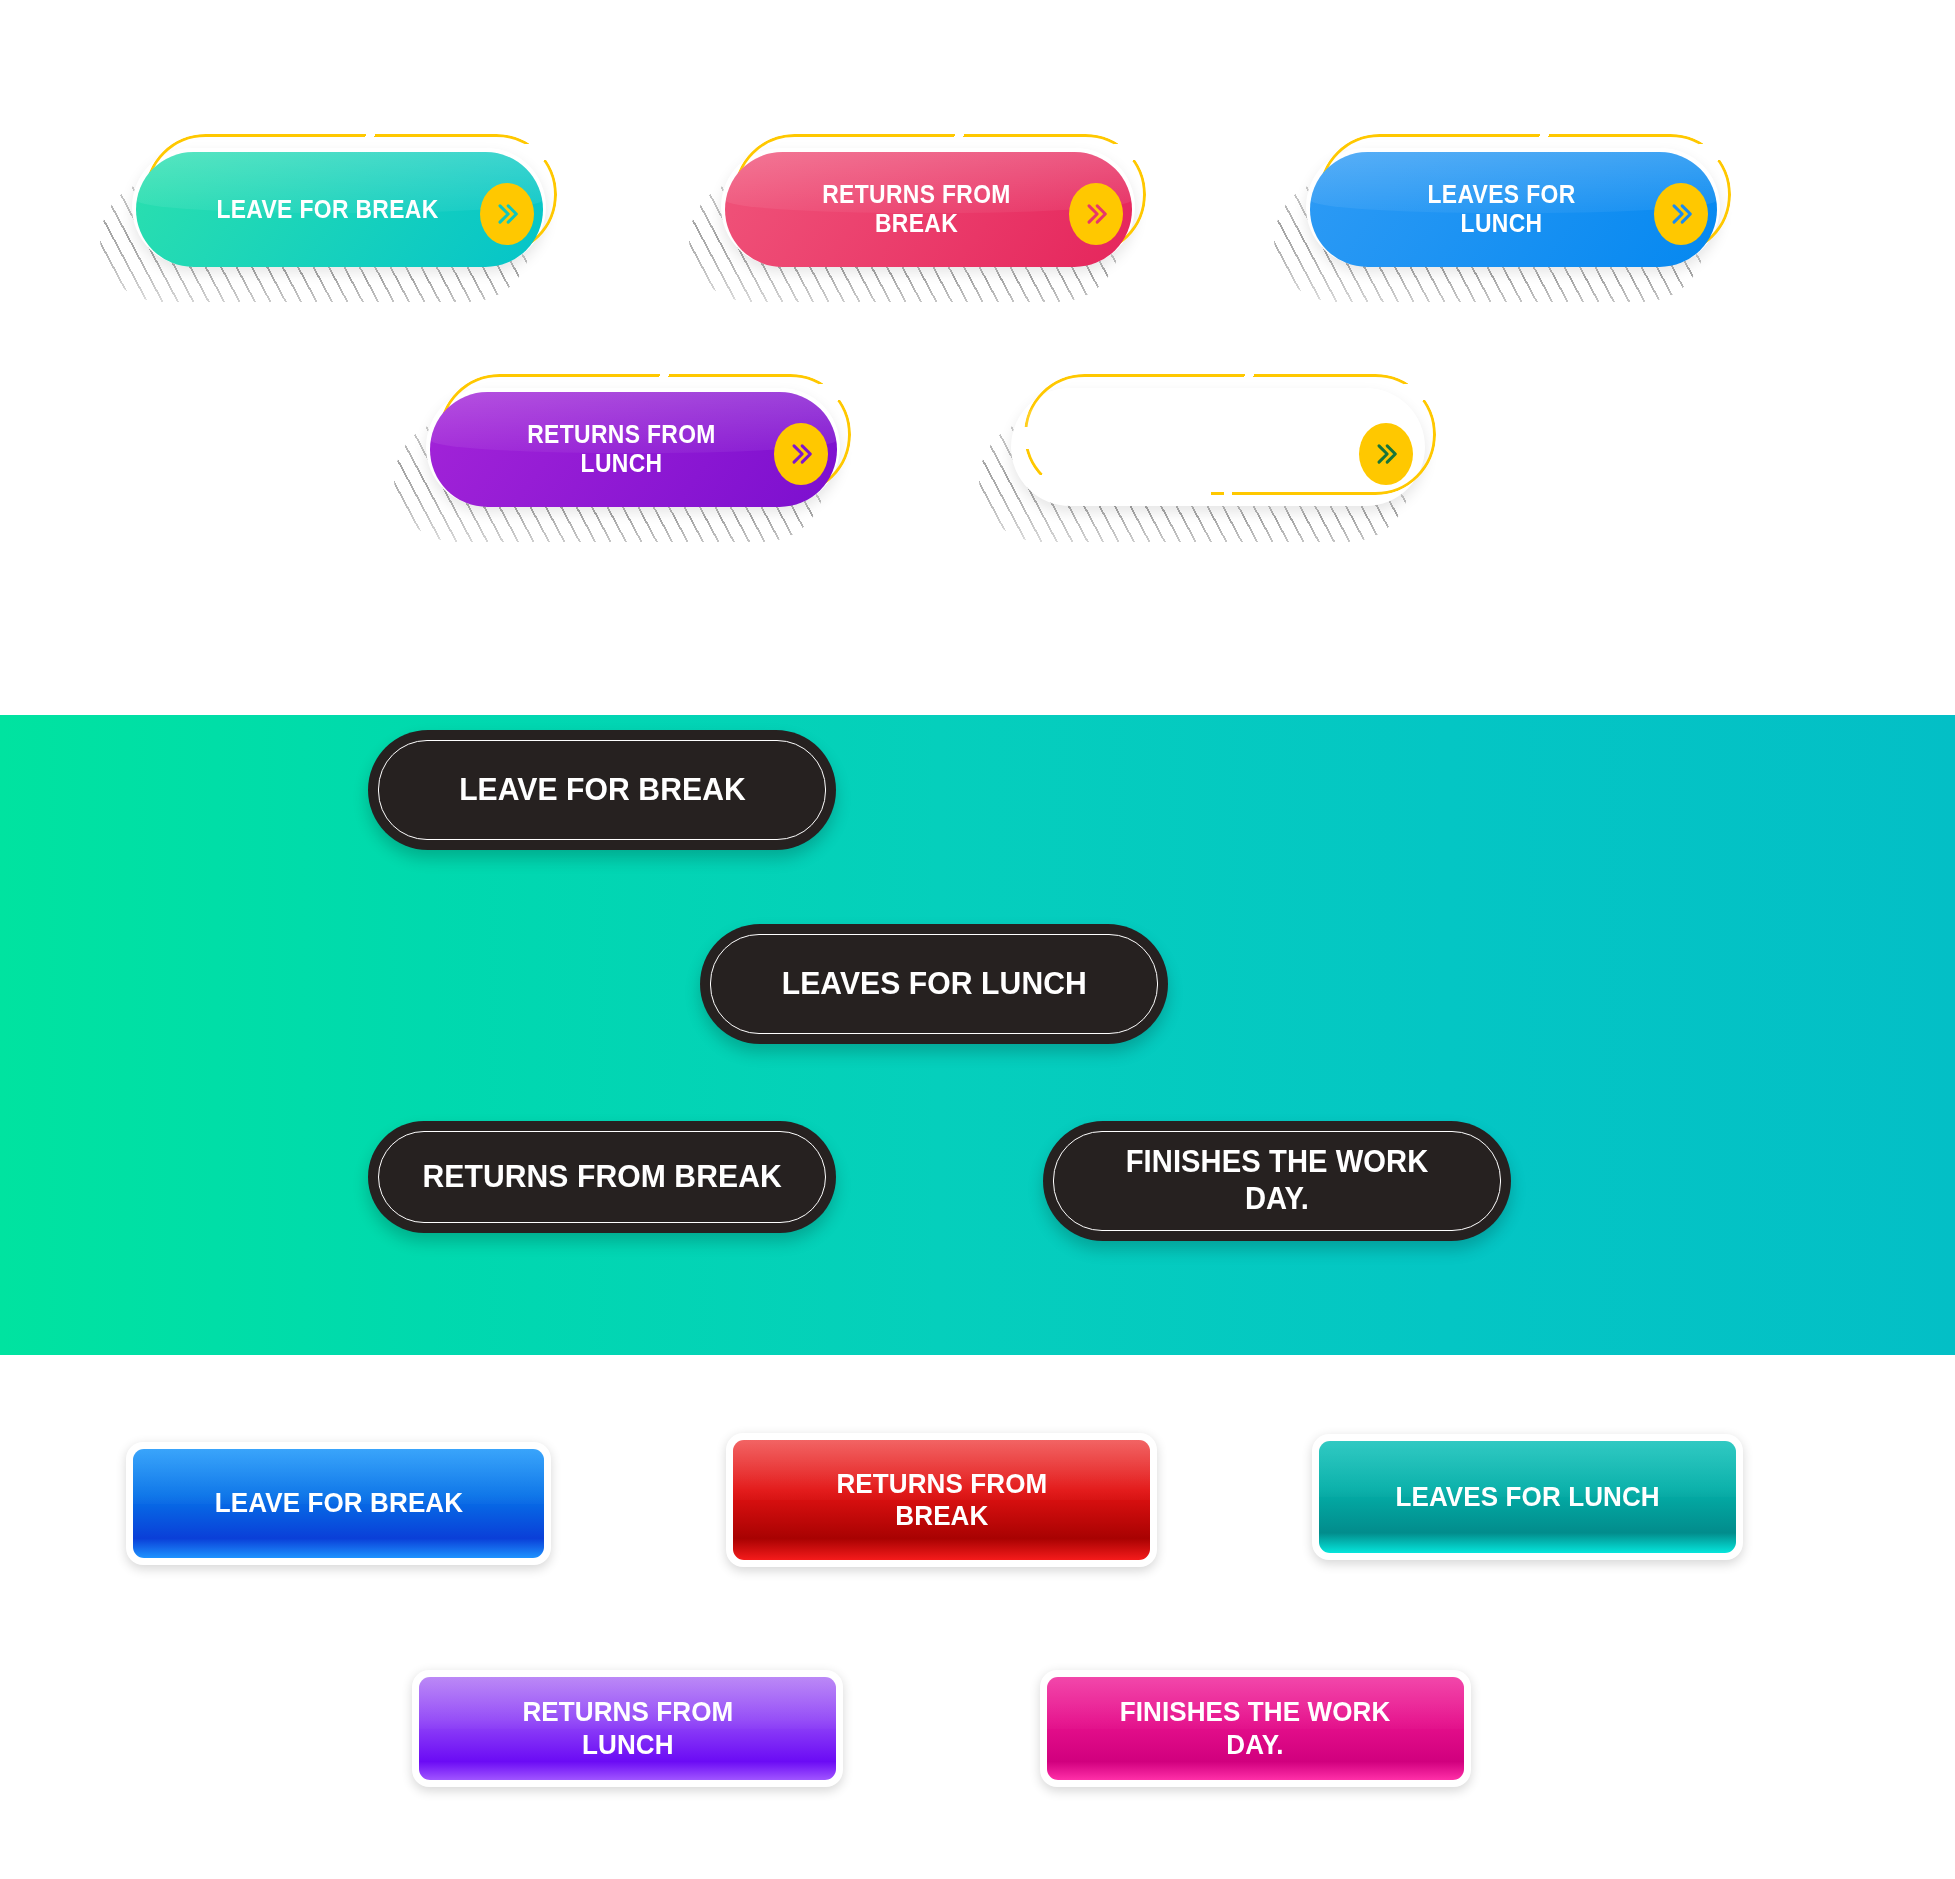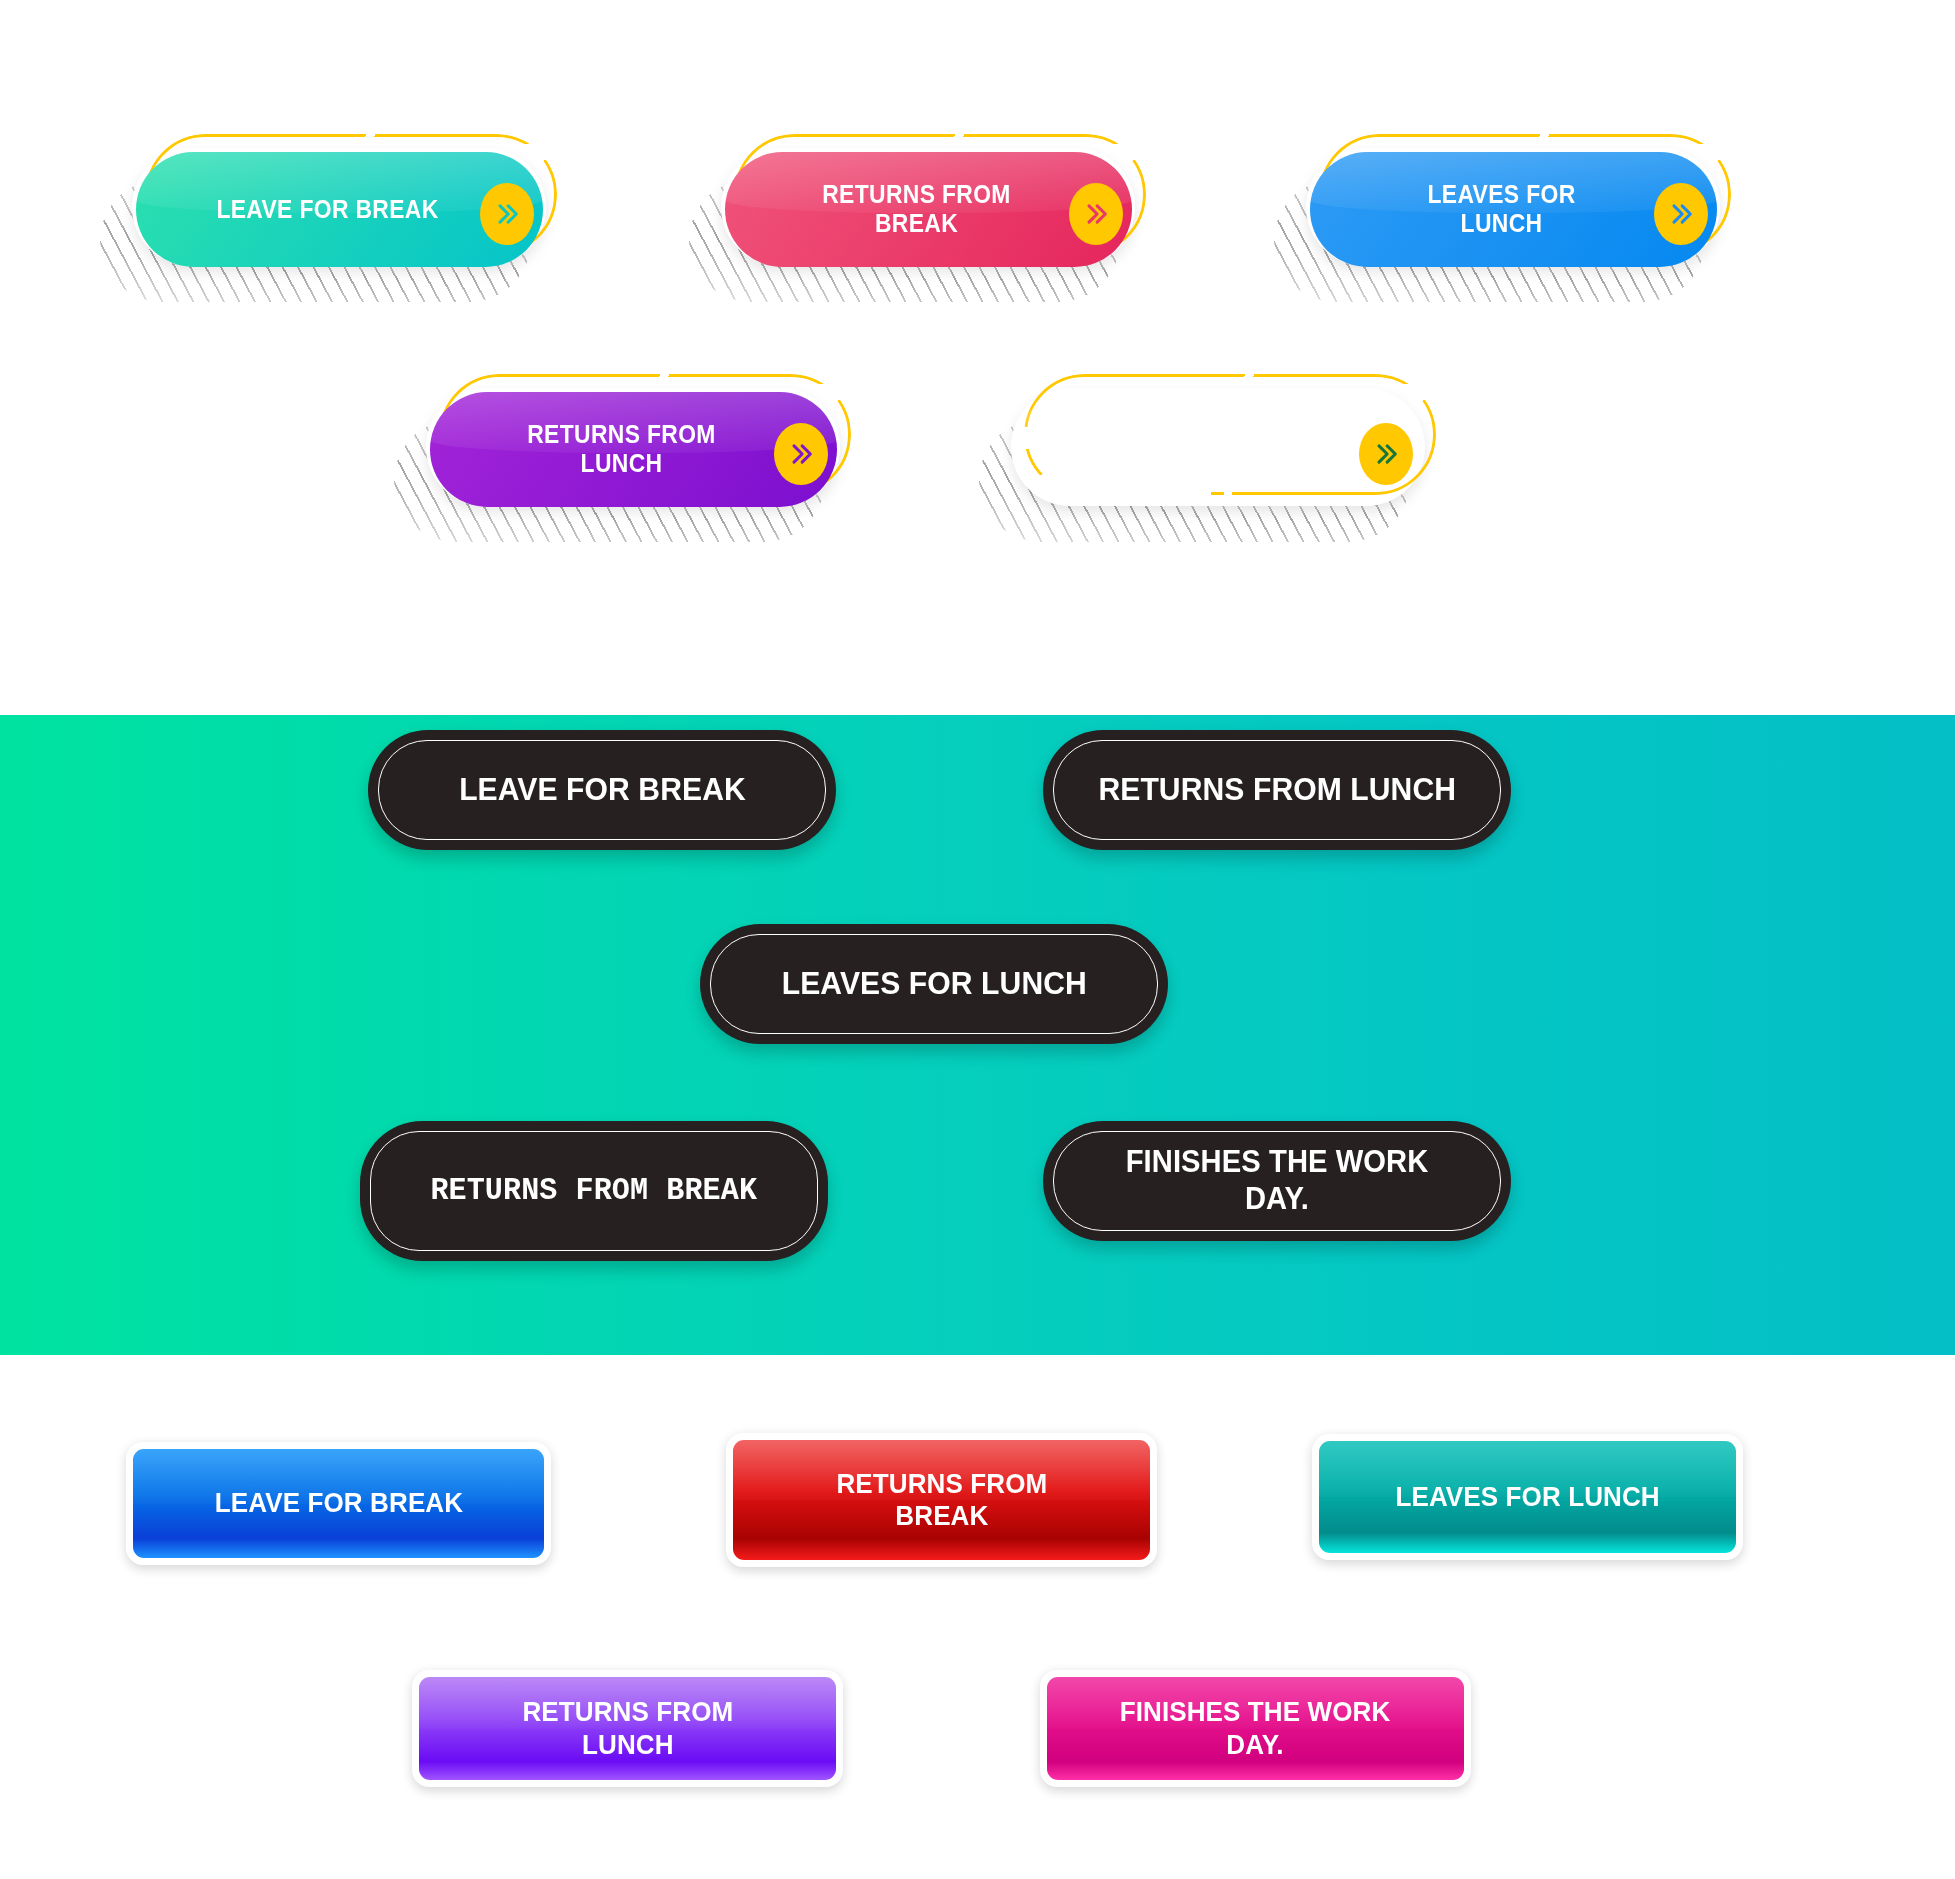--- a/index.html
+++ b/index.html
@@ -304,29 +304,25 @@
           </svg>
         </div>
       </div>
     </div>
 
   <div class="teal-band" id="tealBand">
       <div class="dark-btn" style="left: 368px; top: 15px; width: 468px; height: 120px; background: rgb(38, 33, 32);">
         <span class="inner-ring" style="border-color: rgb(255, 255, 255);"></span>
         <div class="dark-label"><span>LEAVE FOR BREAK</span></div>
       </div>
-      <div class="dark-btn" style="left: 1043px; top: 15px; width: 468px; height: 120px; background: rgb(38, 33, 32);">
-        <span class="inner-ring" style="border-color: rgb(255, 255, 255);"></span>
-        <div class="dark-label"><span>RETURNS FROM LUNCH</span></div>
-      </div>
       <div class="dark-btn" style="left: 700px; top: 209px; width: 468px; height: 120px; background: rgb(38, 33, 32);">
         <span class="inner-ring" style="border-color: rgb(255, 255, 255);"></span>
         <div class="dark-label"><span>LEAVES FOR LUNCH</span></div>
       </div>
-      <div class="dark-btn" style="left: 360px; top: 406px; width: 468px; height: 140px; background: rgb(38, 33, 32); font-family: Liberation Mono, monospace;">
+      <div class="dark-btn" style="left: 368px; top: 406px; width: 468px; height: 112px; background: rgb(38, 33, 32);">
         <span class="inner-ring" style="border-color: rgb(255, 255, 255);"></span>
         <div class="dark-label"><span>RETURNS FROM BREAK</span></div>
       </div>
       <div class="dark-btn" style="left: 1043px; top: 406px; width: 468px; height: 120px; background: rgb(38, 33, 32);">
         <span class="inner-ring" style="border-color: rgb(255, 255, 255);"></span>
         <div class="dark-label" style="font-size: 31px;"><span>FINISHES THE WORK</span><br><span>DAY.</span></div>
       </div>
     </div>
 
   <div class="glossy-section" id="glossySection">

